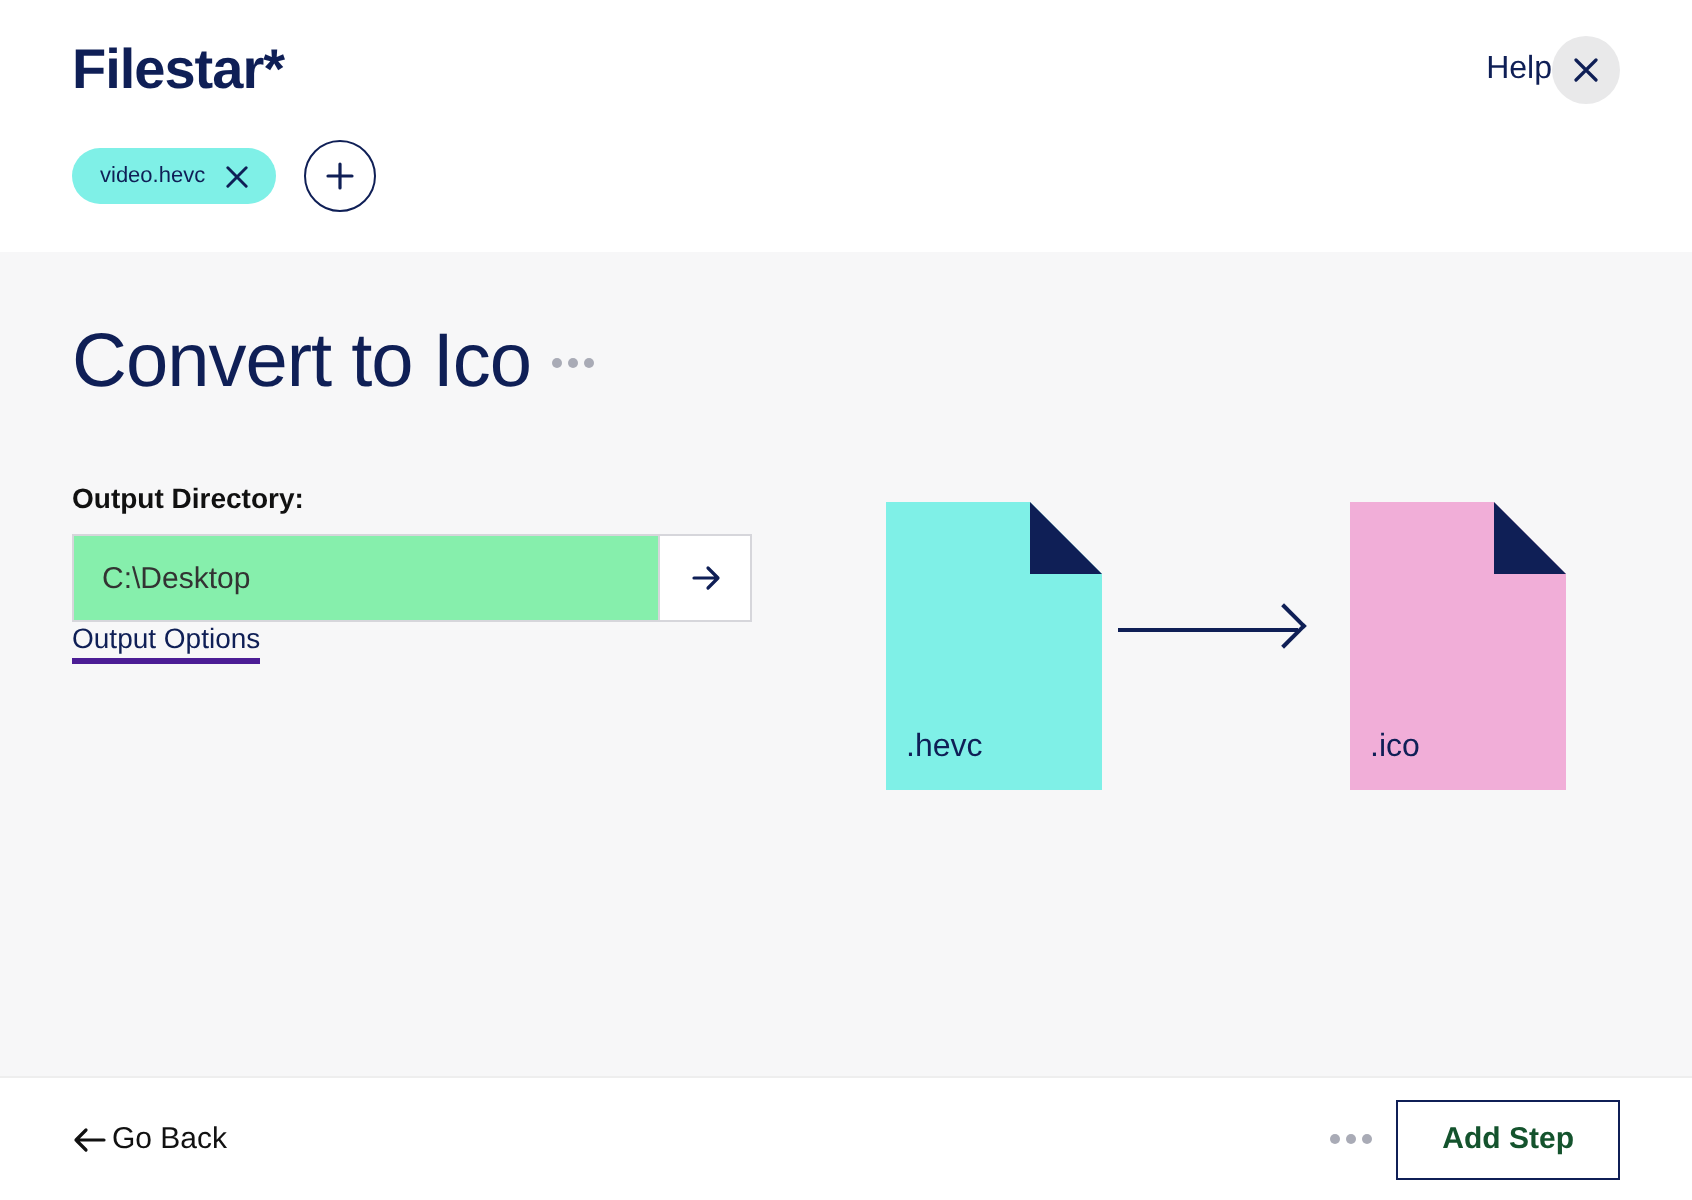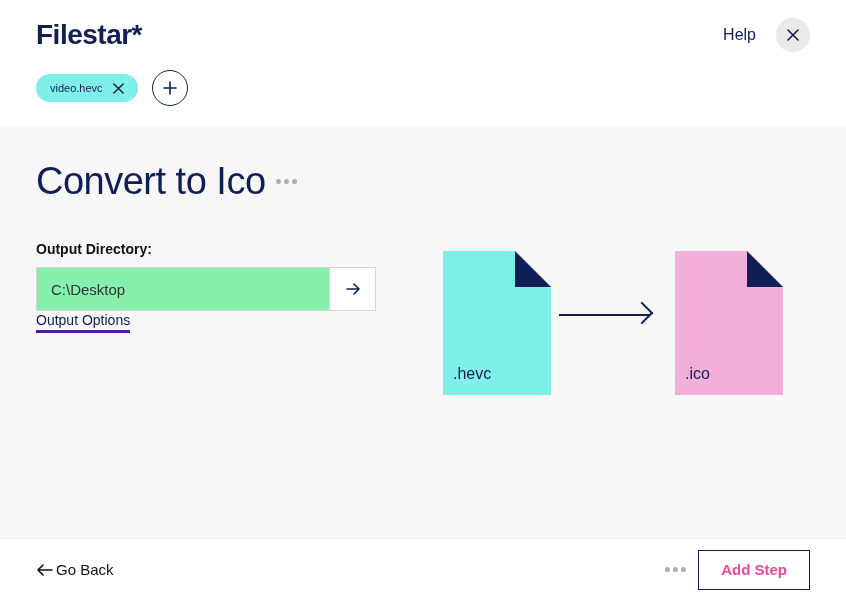--- a/index.html
+++ b/index.html
@@ -3,21 +3,21 @@
 <meta charset="utf-8">
 <style>
   * { box-sizing: border-box; margin: 0; padding: 0; }
   html, body { width: 846px; height: 600px; font-family: -apple-system, BlinkMacSystemFont, "Segoe UI", Arial, sans-serif; background: #fff; color: #0f1f56; }
   .app { display: flex; flex-direction: column; height: 100%; }
 
   
   .header { padding: 18px 36px 20px 36px; display: flex; flex-direction: column; gap: 18px; }
   .header-top { display: flex; justify-content: space-between; align-items: center; }
   .logo { font-size: 28px; font-weight: 600; color: #0f1f56; letter-spacing: -0.5px; }
-  .header-right { display: flex; align-items: center; gap: 20px; }
+  .header-right { display: flex; align-items: center; }
   .help-link { font-size: 16px; color: #0f1f56; text-decoration: none; cursor: pointer; }
   .close-circle { width: 34px; height: 34px; border-radius: 50%; background: #e9e9ea; display: flex; align-items: center; justify-content: center; cursor: pointer; }
   .close-circle svg { width: 12px; height: 12px; }
 
   .chips { display: flex; align-items: center; gap: 14px; }
   .chip { background: #7ff0e7; color: #0f1f56; border-radius: 999px; padding: 8px 14px; display: flex; align-items: center; gap: 10px; font-size: 11px; cursor: default; }
   .chip-x { cursor: pointer; display:inline-flex; }
   .chip-x svg { width: 11px; height: 11px; }
   .add-circle { width: 36px; height: 36px; border-radius: 50%; border: 1.5px solid #0f1f56; display: flex; align-items: center; justify-content: center; cursor: pointer; background: #fff; }
   .add-circle svg { width: 14px; height: 14px; }
@@ -50,21 +50,21 @@
   .arrow-between::after { content: ""; position: absolute; right: -1px; top: -9px; width: 14px; height: 14px; border-top: 2px solid #0f1f56; border-right: 2px solid #0f1f56; transform: rotate(45deg); }
   .gap-before-arrow { width: 8px; }
   .gap-after-arrow { width: 28px; }
 
   
   .footer { height: 62px; background: #fff; border-top: 1px solid #eee; display: flex; align-items: center; justify-content: space-between; padding: 0 36px; }
   .go-back { display: flex; align-items: center; gap: 2px; cursor: pointer; font-size: 15px; color: #111; }
   .go-back svg { width: 18px; height: 14px; }
   .footer-right { display: flex; align-items: center; gap: 12px; }
   .btn { height: 40px; padding: 0 22px; font-size: 15px; font-weight: 600; cursor: pointer; display: flex; align-items: center; justify-content: center; }
-  .btn-outline { background: #fff; border: 1.5px solid #0f1f56; color: #ec4899; }
+  .btn-outline { background: #fff; border: 1.5px solid #0f1f56; color: #14532d; }
   .btn-solid { background: #0f1f56; color: #fff; border: 1.5px solid #0f1f56; }
 </style>
 </head>
 <body>
 
 <div class="app">
 
   <div class="header">
     <div class="header-top">
       <div class="logo">Filestar*</div>

